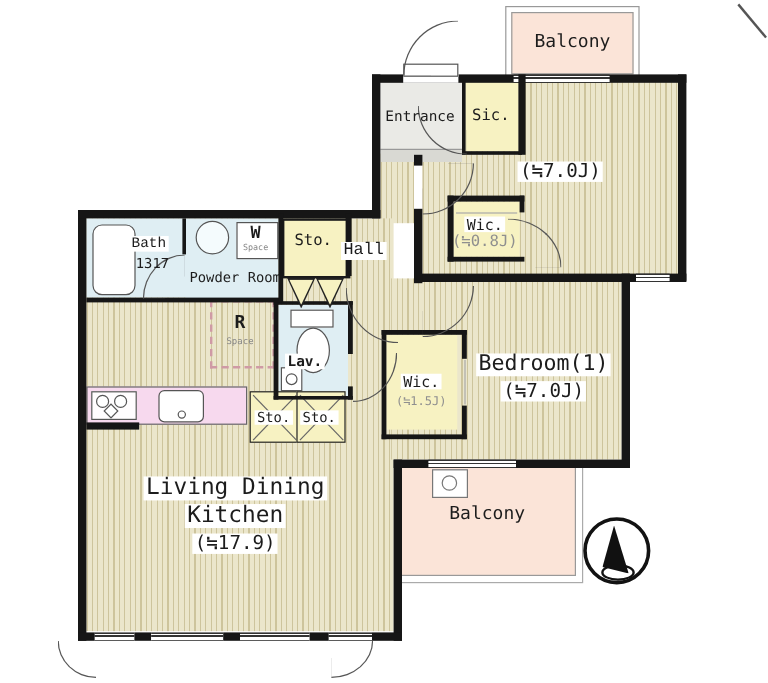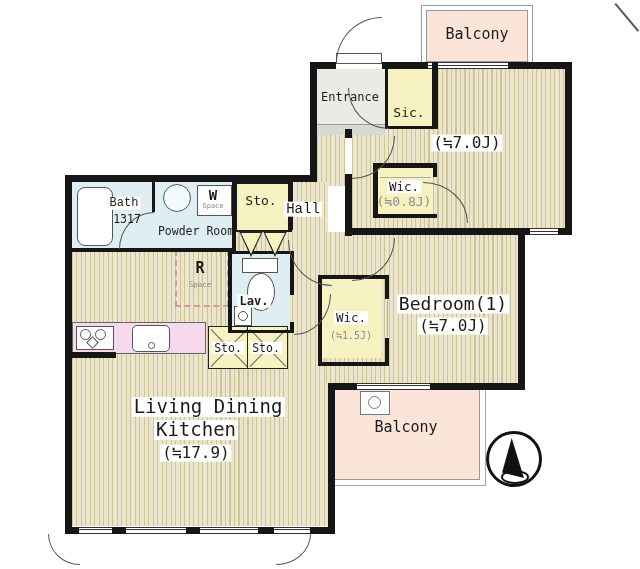--- a/index.html
+++ b/index.html
@@ -158,38 +158,38 @@
 
   <div class="abs" style="left:616px;top:3px;width:36px;height:2px;background:#555;transform:rotate(50deg);transform-origin:left top;"></div>
 
   <div class="abs" style="left:486px;top:431px;width:50px;height:50px;border:3px solid #121212;border-radius:50%;background:#fff;">
     <div class="abs" style="left:12px;top:36px;width:24px;height:10px;border:2px solid #121212;border-radius:50%;background:#fff;"></div>
     <div class="abs" style="left:11px;top:4px;width:26px;height:40px;background:#111;clip-path:polygon(45% 0%,92% 100%,8% 86%);"></div>
   </div>
 
   <div class="lbl" style="left:477px;top:35px;font-size:15px;background:transparent;">Balcony</div>
   <div class="lbl" style="left:350px;top:97px;font-size:12px;background:transparent;">Entrance</div>
-  <div class="lbl" style="left:409px;top:113px;font-size:13px;background:transparent;">Sic.</div>
+  <div class="lbl" style="left:409px;top:97px;font-size:13px;background:transparent;">Sic.</div>
   <div class="lbl" style="left:467px;top:143px;font-size:16px;">(≒7.0J)</div>
   <div class="lbl" style="left:404px;top:187px;font-size:12.5px;">Wic.</div>
   <div class="lbl" style="left:404px;top:202px;font-size:13px;color:#8f8f8f;background:transparent;">(≒0.8J)</div>
   <div class="lbl" style="left:303px;top:209px;font-size:14px;font-family:Liberation Mono, monospace;">Hall</div>
   <div class="lbl" style="left:124px;top:203px;font-size:12px;font-family:Liberation Mono, monospace;">Bath</div>
   <div class="lbl" style="left:127px;top:219px;font-size:11.5px;background:transparent;">1317</div>
   <div class="lbl" style="left:196px;top:231px;font-size:11.5px;background:transparent;">Powder Room</div>
   <div class="lbl" style="left:213px;top:195px;font-size:14px;font-weight:bold;background:transparent;">W</div>
   <div class="lbl" style="left:213px;top:207px;font-size:7px;color:#888;background:transparent;">Space</div>
   <div class="lbl" style="left:261px;top:201px;font-size:13px;background:transparent;">Sto.</div>
   <div class="lbl" style="left:200px;top:269px;font-size:15px;font-weight:bold;background:transparent;">R</div>
   <div class="lbl" style="left:200px;top:285px;font-size:7.5px;color:#888;background:transparent;">Space</div>
   <div class="lbl" style="left:254px;top:301px;font-size:12px;font-weight:bold;">Lav.</div>
   <div class="lbl" style="left:351px;top:318px;font-size:12.5px;">Wic.</div>
   <div class="lbl" style="left:351px;top:336px;font-size:10px;color:#8f8f8f;background:transparent;">(≒1.5J)</div>
   <div class="lbl" style="left:453px;top:304px;font-size:18px;">Bedroom(1)</div>
   <div class="lbl" style="left:453px;top:326px;font-size:16px;">(≒7.0J)</div>
   <div class="lbl" style="left:228px;top:348px;font-size:11.5px;">Sto.</div>
   <div class="lbl" style="left:266px;top:348px;font-size:11.5px;">Sto.</div>
-  <div class="lbl" style="left:196px;top:407px;font-size:19px;margin-left:12px;">Living Dining</div>
+  <div class="lbl" style="left:196px;top:407px;font-size:19px;">Living Dining</div>
   <div class="lbl" style="left:196px;top:430px;font-size:19px;">Kitchen</div>
   <div class="lbl" style="left:196px;top:453px;font-size:16px;">(≒17.9)</div>
   <div class="lbl" style="left:406px;top:428px;font-size:15px;background:transparent;">Balcony</div>
 
 </div>
 
 </body></html>

